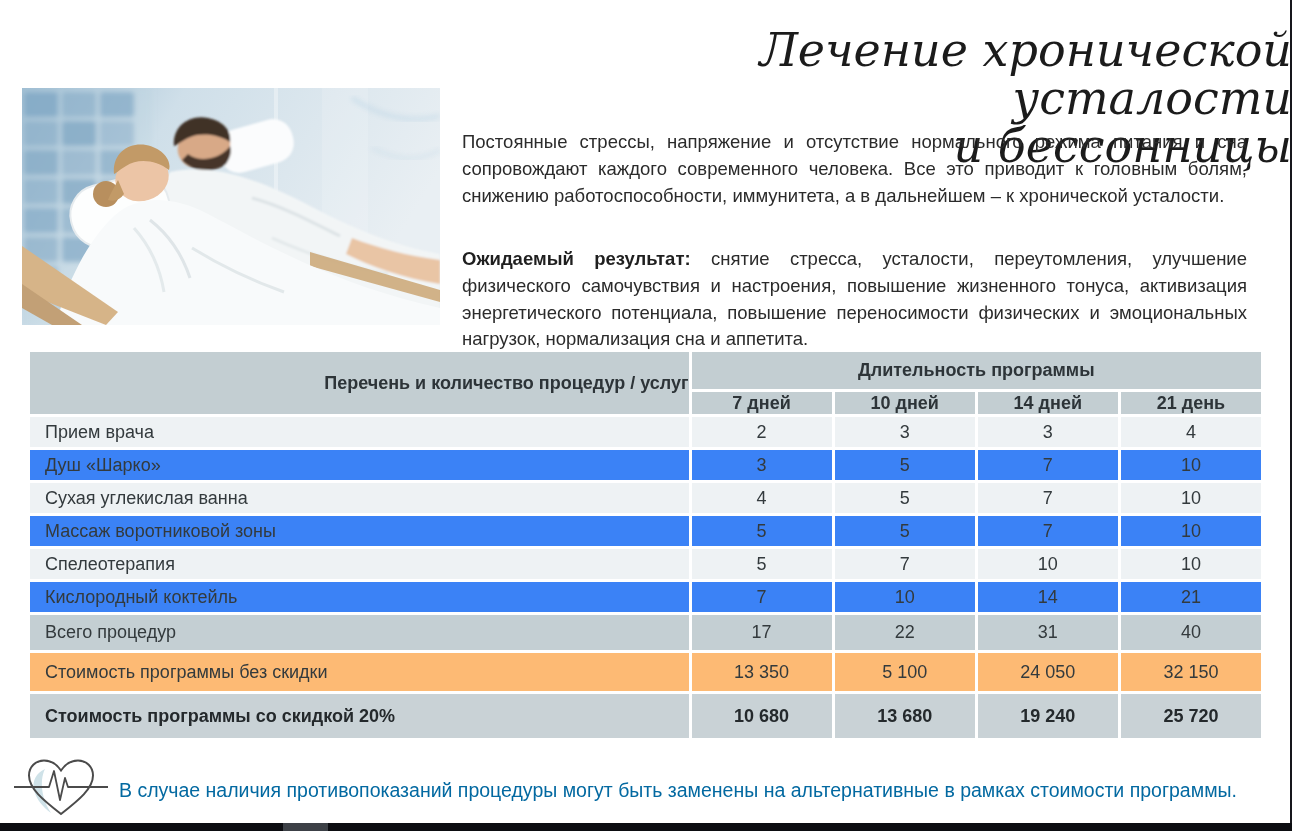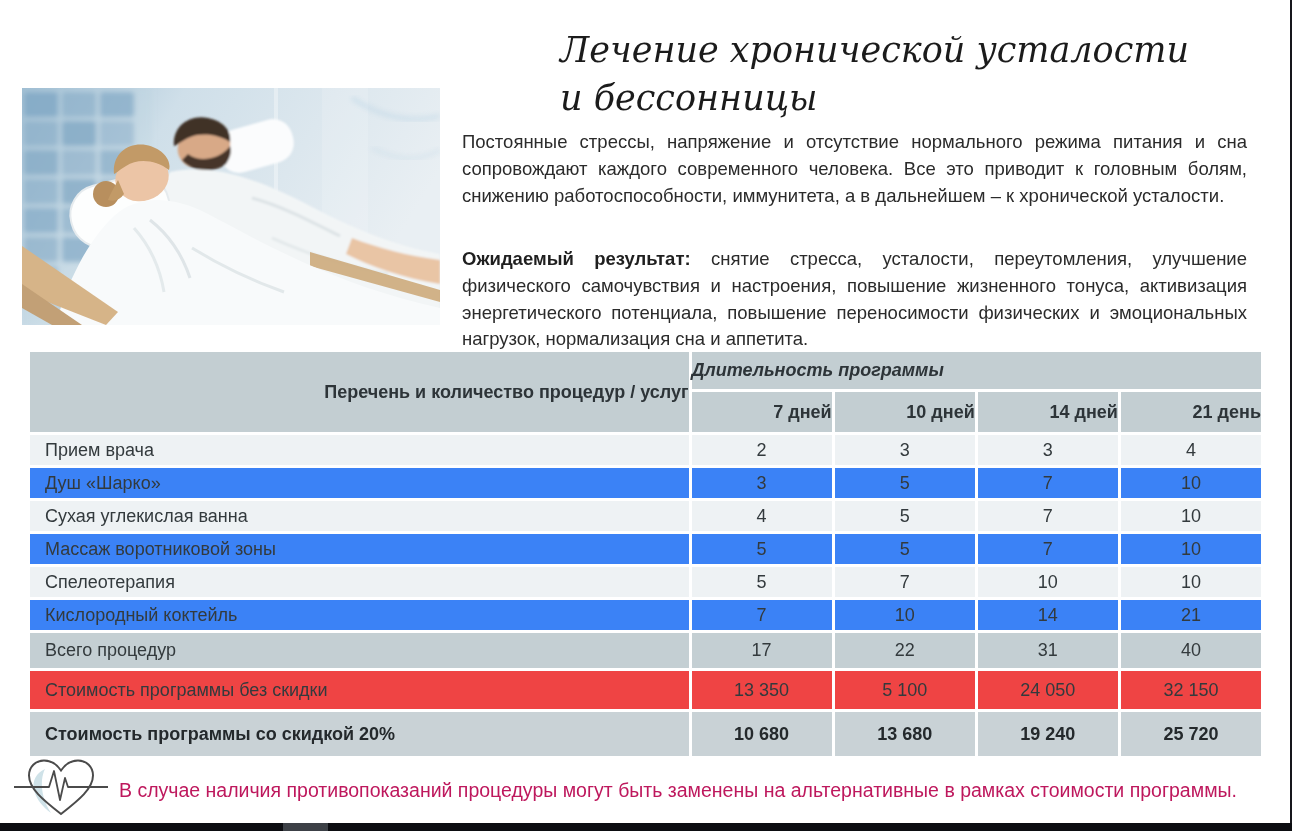--- a/index.html
+++ b/index.html
@@ -14,54 +14,54 @@
 
   .photo { position:absolute; left:22px; top:88px; width:418px; height:237px; }
   .photo svg { display:block; width:100%; height:100%; }
 
   .section-number {
     position:absolute; left:458px; top:2px; font-family:"DejaVu Serif", serif;
     font-style:italic; font-size:72px; line-height:1.0; color:#c2d2da; letter-spacing:-2px;
   }
   .page-title {
     position:absolute; left:560px; top:26px; font-family:"DejaVu Serif", serif;
-    font-style:italic; font-weight:normal; font-size:35px; line-height:48px; color:#1b1b1b;
+    font-style:italic; font-weight:normal; font-size:46px; line-height:48px; color:#1b1b1b;text-align:right;
   }
   .para {
     position:absolute; left:462px; width:785px; font-size:18.5px; line-height:26.8px;
     color:#2b2b2b; text-align:justify;
   }
   .para-intro { top:129px; }
   .para-expected { top:246px; }
   .para-expected b { color:#1f1f1f;margin-top:17px; }
 
   table.program {
     position:absolute; left:27px; top:349px; width:1237px;
     border-collapse:separate; border-spacing:3px; table-layout:fixed;
     font-size:18px; color:#333a3d;
   }
   table.program col.c-label { width:658px; }
   table.program col.c-day { width:140px; }
   table.program th, table.program td { vertical-align:middle; }
   .hdr { background:#c3ced2; font-weight:bold; color:#2d3438; }
   th.main-hdr { text-align:right; padding-left:15px; }
-  th.group-hdr { height:37px; text-align:left;font-style:italic; }
-  th.day-hdr { height:40px; text-align:right; }
+  th.group-hdr { height:37px; text-align:center; }
+  th.day-hdr { height:22px; text-align:center; }
   td.lbl { text-align:left; padding-left:15px; }
   td.val { text-align:center; }
   tr.row-light  td { background:#eef2f4; height:30px; }
   tr.row-medium td { background:#3b82f6; height:30px; }
   tr.row-total  td { background:#c4cfd3; height:35px; }
-  tr.row-price  td { background:#ef4444; height:38px; }
+  tr.row-price  td { background:#fdba74; height:38px; }
   tr.row-discount td { background:#c9d2d6; height:44px; font-weight:bold; color:#24292c; }
 
   .footnote-icon { position:absolute; left:14px; top:756px; width:94px; height:66px; }
   .footnote-text {
     position:absolute; left:119px; top:779px; width:1130px;
-    font-size:19.5px; color:#be185d;
+    font-size:19.5px; color:#0369a1;
   }
 </style>
 </head>
 <body>
 
 <div class="page">
 
   <div class="photo">
     <svg viewBox="0 0 418 237" preserveAspectRatio="none">
       <defs>

